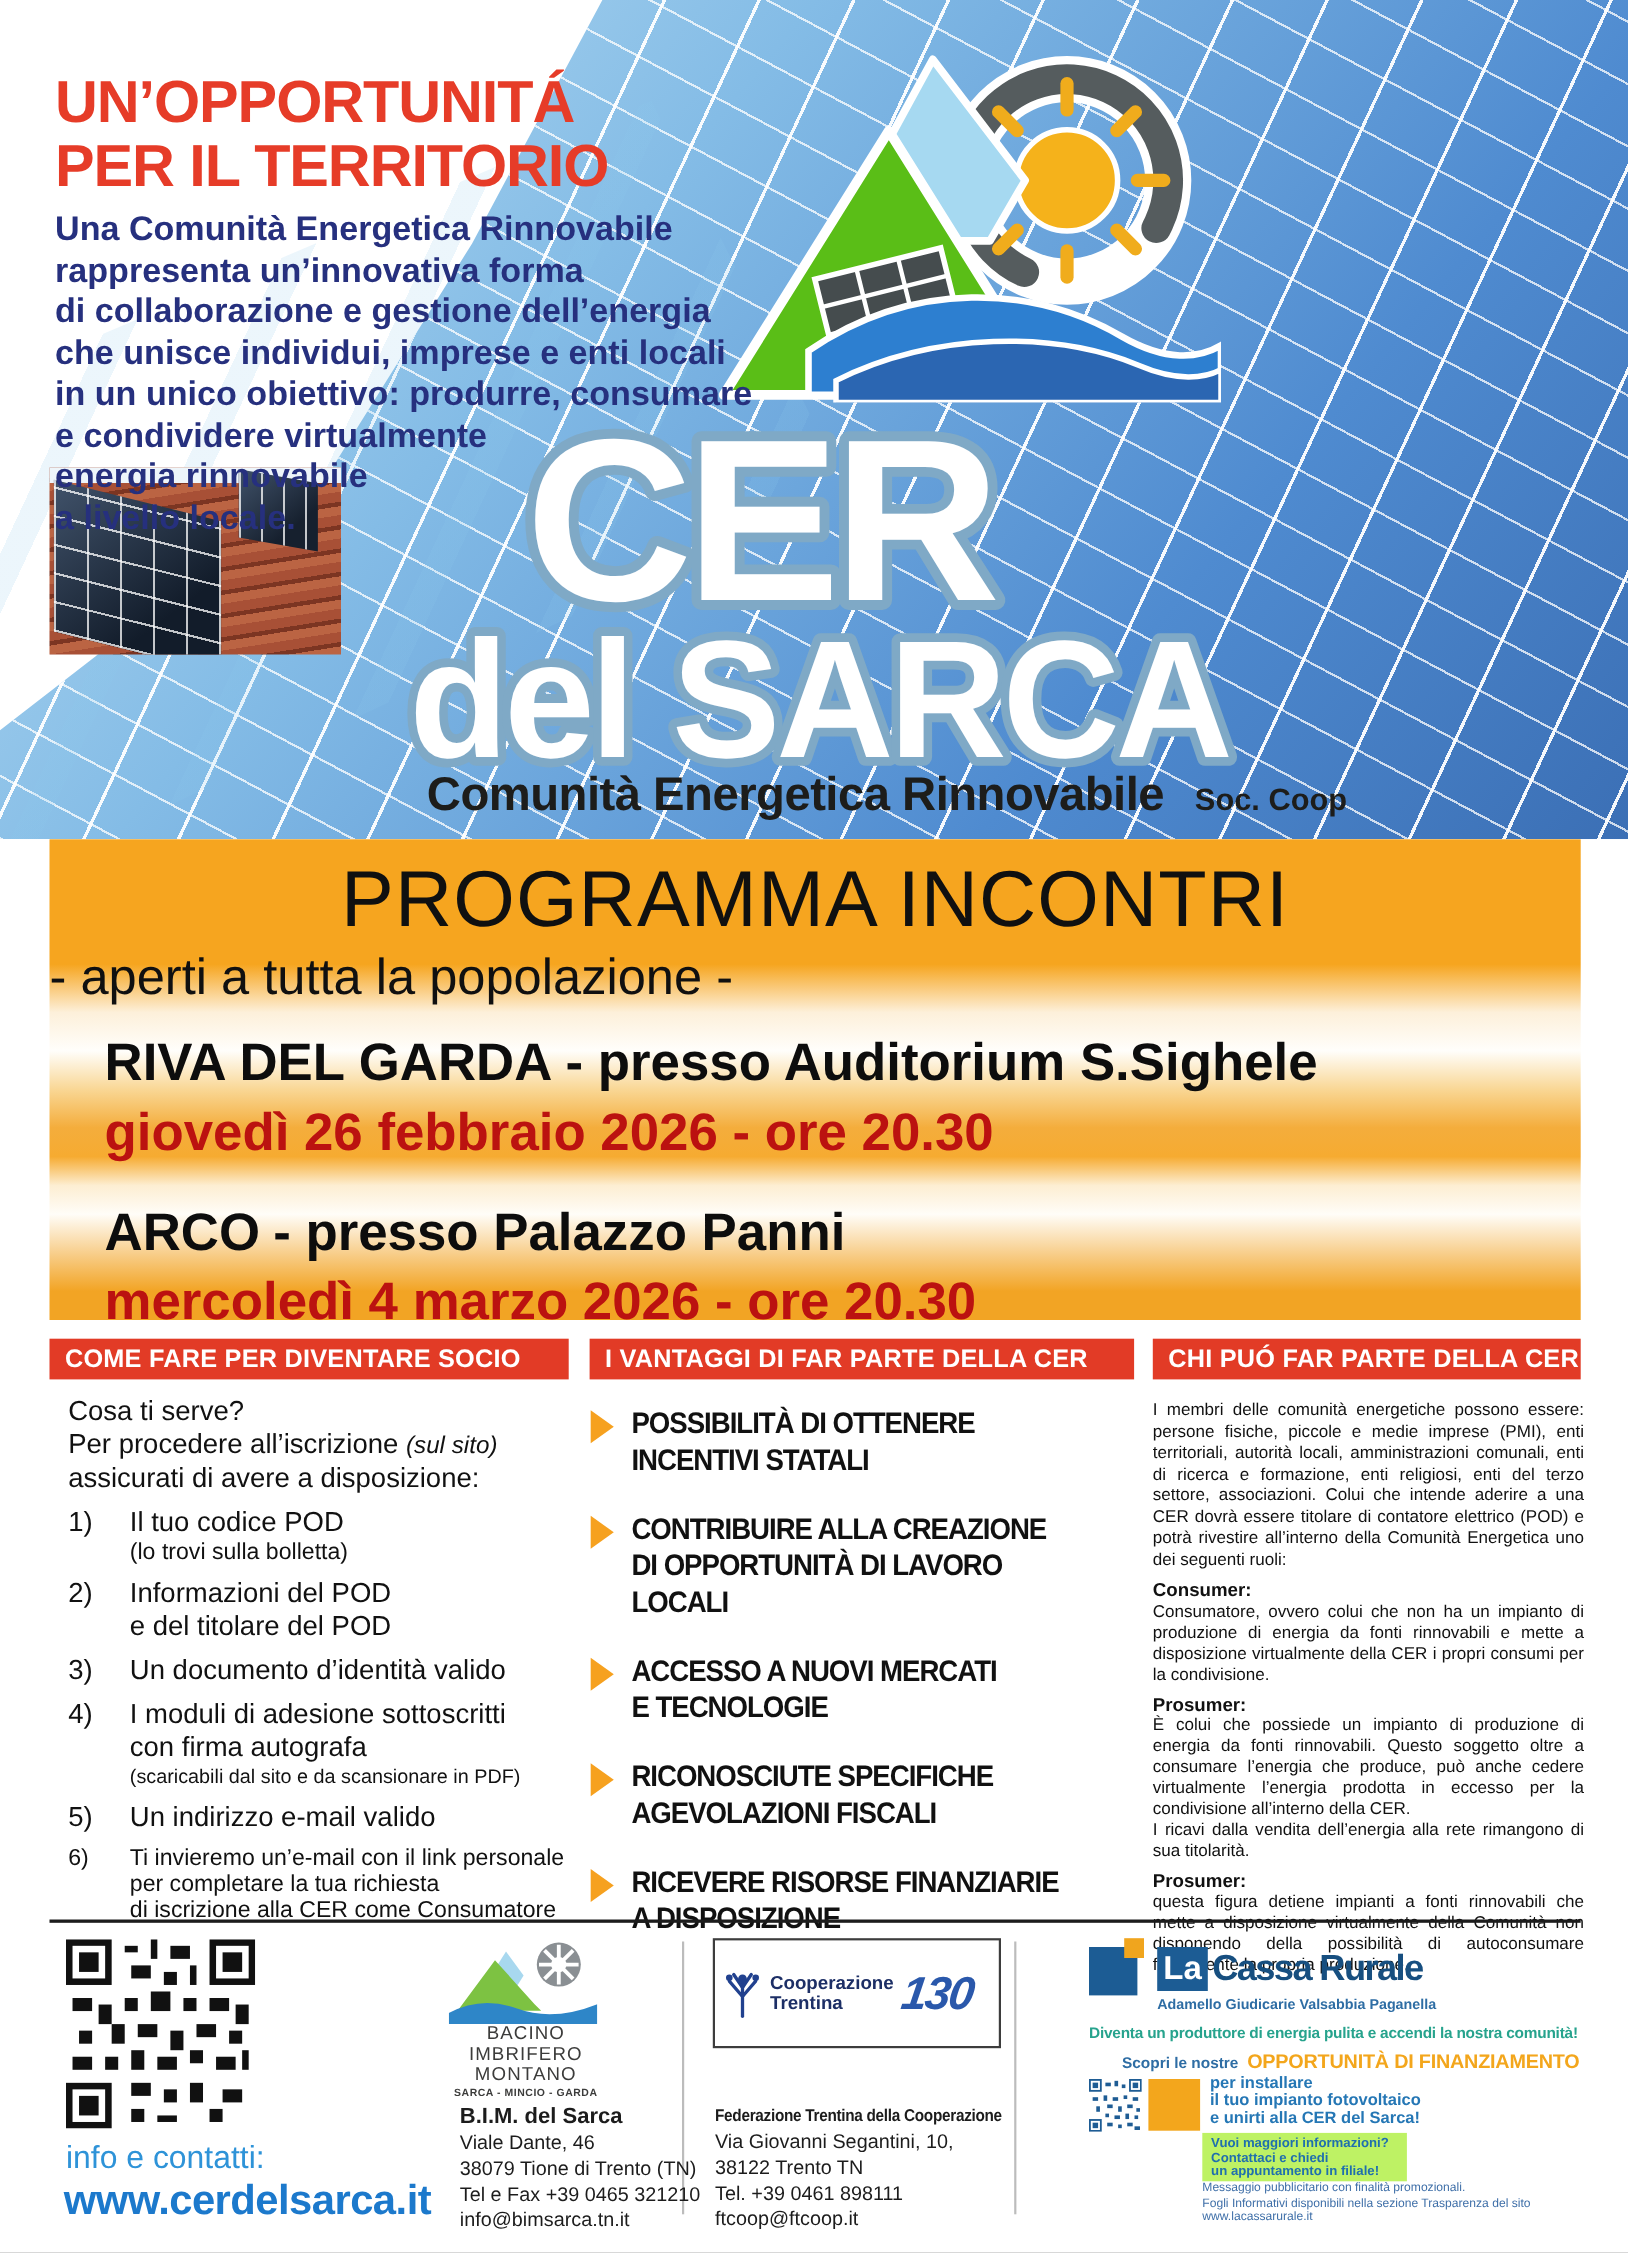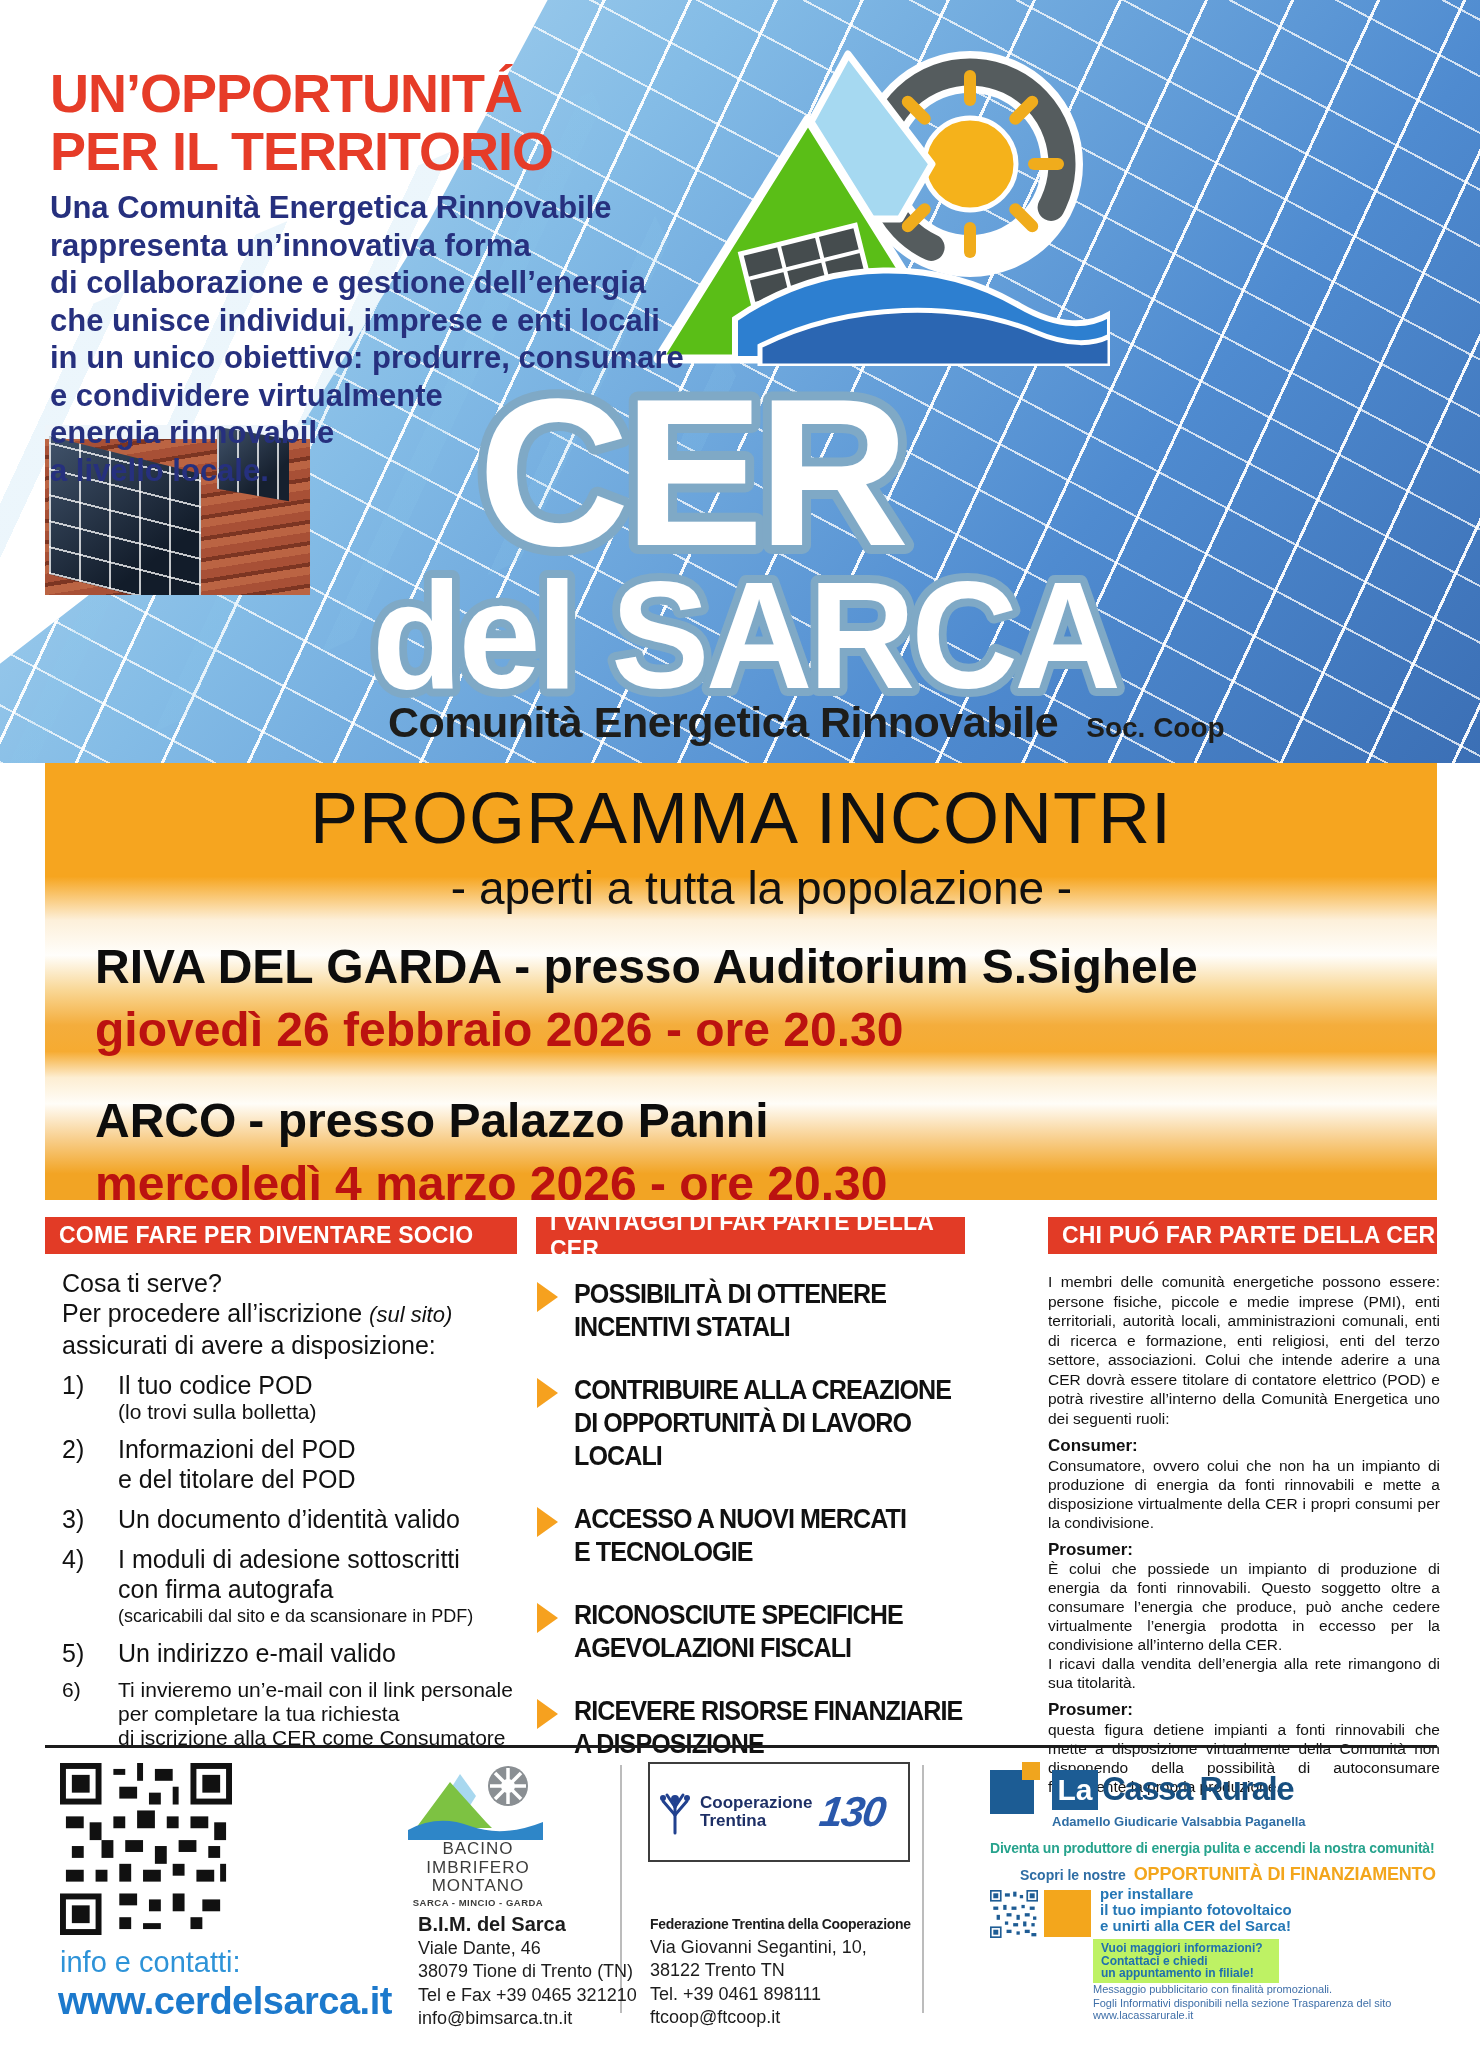--- a/index.html
+++ b/index.html
@@ -43,34 +43,34 @@
   .brand-sub{position:absolute;left:388px;top:698px;display:flex;align-items:baseline;gap:28px;color:#1d1d1b;}
   .brand-sub .main{font-size:43px;font-weight:600;letter-spacing:-0.5px;}
   .brand-sub .suffix{font-size:28px;font-weight:600;}
   .cer-logo{position:absolute;left:640px;top:14px;width:470px;height:352px;}
 
   
   .program{position:absolute;left:45px;top:763px;width:1392px;height:437px;
      background:linear-gradient(180deg,#f6a51f 0%,#f6a51f 26%,#fdf0da 36%,#fffefb 44%,#f9d795 52%,
                 #f4ad3c 60%,#f6ab31 66%,#fdeed2 72%,#fffdf8 78%,#f8cf8d 86%,#f2a424 94%,#f2a424 100%);}
   .program-title{text-align:center;padding-top:14px;font-size:72px;font-weight:400;color:#101010;letter-spacing:1px;}
-  .program-sub{text-align:center;font-size:46px;font-weight:400;color:#101010;margin-top:2px;padding-left:41px;}
+  .program-sub{text-align:left;font-size:46px;font-weight:400;color:#101010;margin-top:2px;}
   .event{margin-left:50px;}
   .event-1{margin-top:24px;}
   .event-2{margin-top:36px;}
   .event-line{font-size:48px;font-weight:700;color:#0d0d0d;}
   .event-line .venue{margin-left:12px;}
   .event-date{font-size:48px;font-weight:700;color:#bb1210;margin-top:8px;}
 
   
   .bar{position:absolute;top:1217px;height:37px;background:#e23b26;color:#ffffff;
        display:flex;align-items:center;padding-left:14px;box-sizing:border-box;
        font-size:23px;font-weight:600;letter-spacing:0.2px;}
   .bar-1{left:45px;width:472px;}
-  .bar-2{left:536px;width:429px;}
+  .bar-2{left:536px;width:495px;}
   .bar-3{left:1048px;width:389px;}
 
   
   .col-membership{position:absolute;left:62px;top:1268px;width:452px;color:#111;font-size:25px;line-height:30px;}
   .m-intro .note{font-style:italic;font-size:22px;}
   .m-list{margin-top:8px;}
   .m-item{display:flex;margin-top:10px;}
   .m-item .num{flex:none;width:56px;}
   .m-item .txt{flex:1;}
   .m-note{font-size:21px;line-height:24px;}

